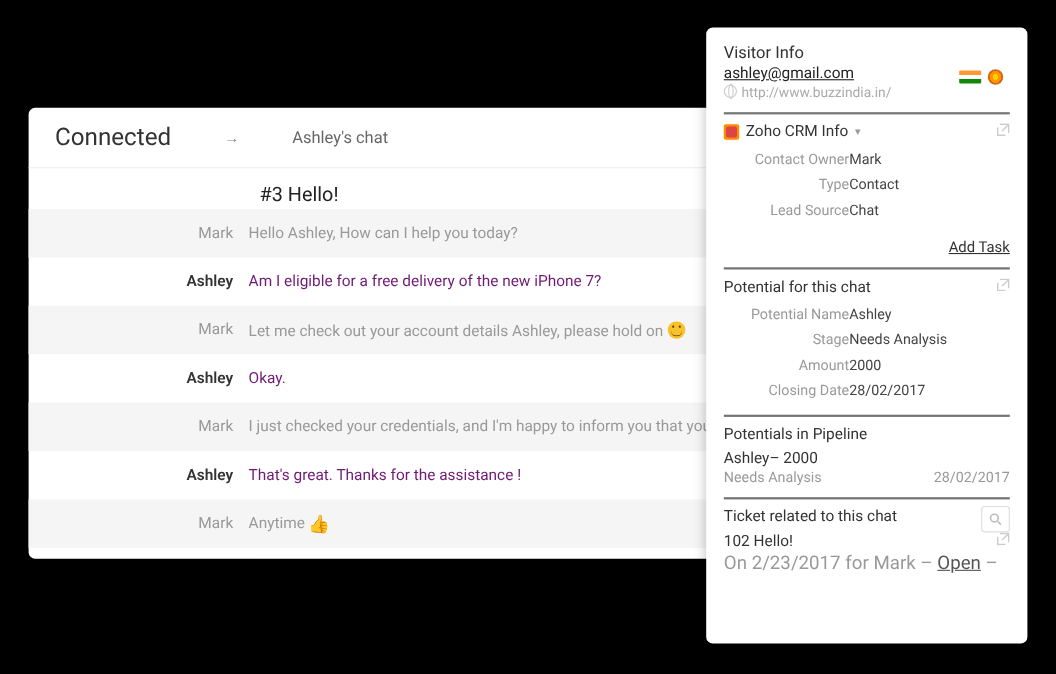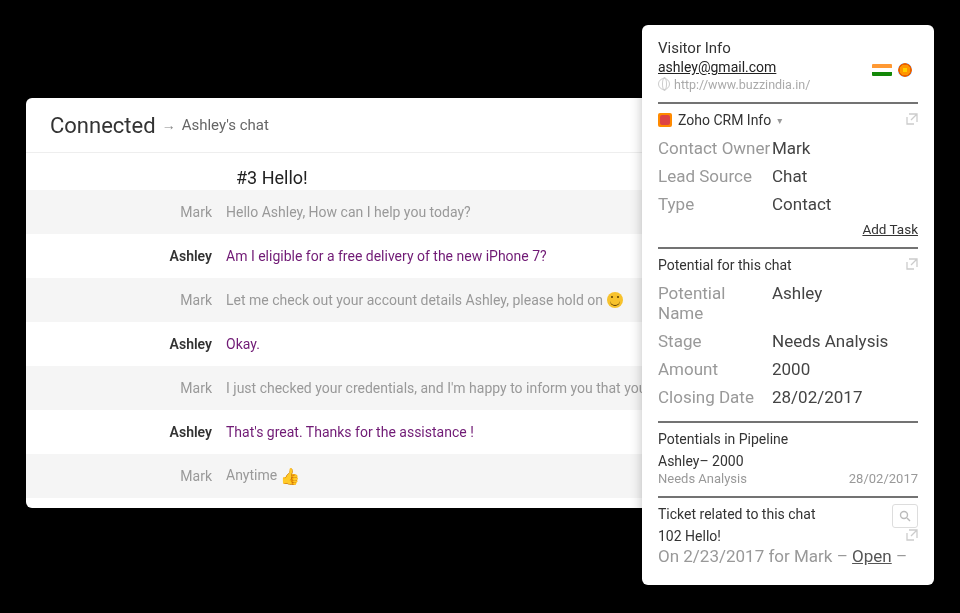--- a/index.html
+++ b/index.html
@@ -1,18 +1,18 @@
 <!DOCTYPE html>
 <html><head>
 <meta charset="utf-8">
 <style>
   html,body{margin:0;padding:0;background:#000;font-family:-apple-system,BlinkMacSystemFont,"Segoe UI",Roboto,Helvetica,Arial,sans-serif;font-size:14px;color:#333;}
   .stage{position:relative;width:960px;height:613px;margin:0 auto;background:#000;overflow:hidden;}
   .chat-window{position:absolute;left:26px;top:98px;width:905px;height:410px;background:#fff;border-radius:6px;box-shadow:0 0 0 1px rgba(0,0,0,0.05);}
-  .chat-header{display:flex;align-items:center;height:54px;padding:0 24px;border-bottom:1px solid #eee;}
+  .chat-header{display:flex;align-items:center;height:54px;padding:0 24px;border-bottom:1px solid #eee;gap:42px;}
   .chat-title{font-size:22px;color:#333;font-weight:400;}
   .chat-arrow{color:#888;margin:0 6px;}
   .chat-sub{font-size:15px;color:#666;}
   .chat-actions{margin-left:auto;display:flex;gap:12px;align-items:center;}
   .btn-join{background:#57b846;color:#fff;border:1px solid #3fa52f;border-radius:3px;padding:6px 16px;font-size:14px;font-weight:600;cursor:pointer;}
   .btn-email{background:#f7f7f7;border:1px solid #ddd;border-radius:3px;padding:6px 10px;font-size:13px;color:#555;cursor:pointer;display:flex;align-items:center;gap:6px;}
   .env-icon{display:inline-block;width:14px;height:10px;border:1px solid #888;border-radius:1px;position:relative;}
   .env-icon::after{content:"";position:absolute;left:0;top:0;width:0;height:0;border-left:7px solid transparent;border-right:7px solid transparent;border-top:5px solid #888;}
   .thread-title{padding:14px 0 2px 210px;font-size:18px;color:#222;}
   .thread-meta{padding:0 0 14px 210px;font-size:13px;color:#999;}
@@ -41,24 +41,24 @@
   .flag{width:20px;height:12px;display:inline-block;background:linear-gradient(#f93 0 33%,#fff 33% 66%,#138808 66% 100%);border-radius:1px;position:relative;}
   .ff{width:14px;height:14px;border-radius:50%;background:radial-gradient(circle at 50% 50%, #ffcf00 0 25%, #ff9500 25% 55%, #e66000 55% 70%, #4e8ef7 70% 100%);}
   .apple{color:#ccc;font-size:15px;}
   .sect{border-top:2px solid #737373;margin-top:10px;padding-top:8px;position:relative;}
   .sect-h{font-size:14px;color:#333;margin-bottom:6px;display:flex;align-items:center;gap:6px;}
   .zicon{width:14px;height:14px;display:inline-block;background:#ff8a00;border-radius:2px;position:relative;}
   .zicon::after{content:"";position:absolute;left:2px;top:2px;width:10px;height:10px;background:#d44;border-radius:2px;}
   .chev{color:#999;font-size:10px;}
   .pop{position:absolute;right:0;top:8px;color:#ccc;cursor:pointer;}
   .pop svg{width:12px;height:12px;}
-  .kv{display:flex;padding:4px 0;font-size:17px;}
+  .kv{display:flex;padding:4px 0;font-size:13px;text-align:right;}
   .kv .k{width:114px;color:#999;}
   .kv .v{color:#444;}
-  .addtask{text-align:right;margin-top:3px;}
+  .addtask{text-align:right;margin-top:14px;}
   .addtask a{color:#333;text-decoration:underline;font-size:13.5px;}
   .pipe-line{display:flex;justify-content:space-between;font-size:13px;color:#999;margin-top:2px;}
   .pipe-name{color:#333;font-size:14px;margin-top:4px;}
   .srch{position:absolute;right:0;top:6px;width:24px;height:22px;border:1px solid #ddd;border-radius:3px;display:flex;align-items:center;justify-content:center;color:#bbb;cursor:pointer;}
   .srch svg{width:12px;height:12px;}
   .ticket-line{font-size:14px;color:#333;}
   .ticket-sub{font-size:17px;color:#999;margin-top:2px;}
   .ticket-sub .status{color:#555;text-decoration:underline;}
   .ticket-pop{position:absolute;right:0;top:30px;color:#ccc;}
 </style>
@@ -140,26 +140,26 @@
       <svg viewBox="0 0 12 12">
             <path d="M3 1h8v8M11 1L5 7M1 4v7h7" fill="none" stroke="currentColor" stroke-width="1.3"></path>
           </svg>
     </span>
     <div id="crm-kv">
           <div class="kv">
             <div class="k">Contact Owner</div>
             <div class="v">Mark</div>
           </div>
           <div class="kv">
+            <div class="k">Type</div>
+            <div class="v">Contact</div>
+          </div>
+          <div class="kv">
             <div class="k">Lead Source</div>
             <div class="v">Chat</div>
-          </div>
-          <div class="kv">
-            <div class="k">Type</div>
-            <div class="v">Contact</div>
           </div>
         </div>
     <div class="addtask"><a href="#">Add Task</a></div>
   </div>
 
   <div class="sect">
     <div class="sect-h">
           <span>Potential for this chat</span>
         </div>
     <span class="pop">

